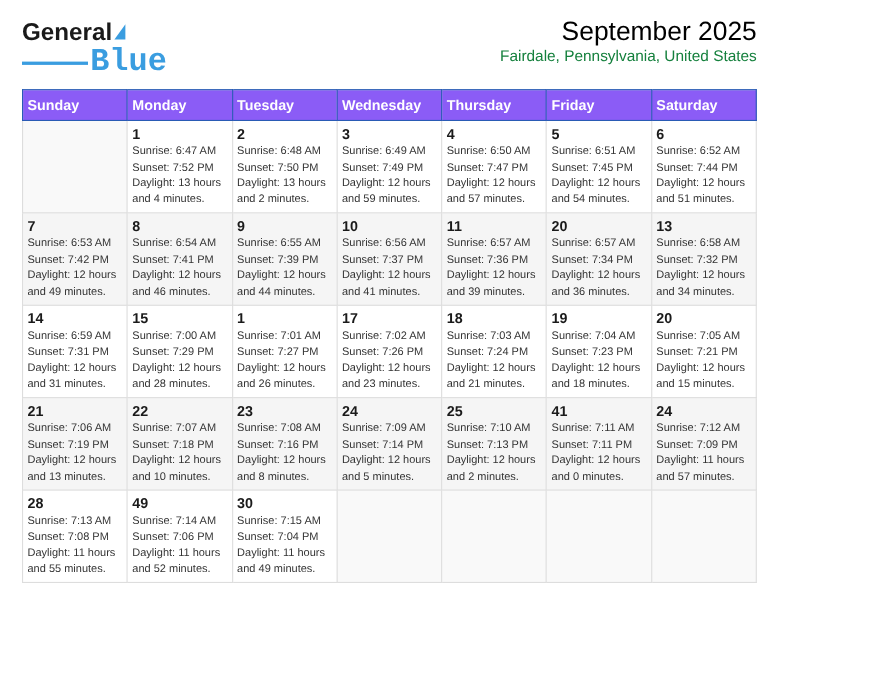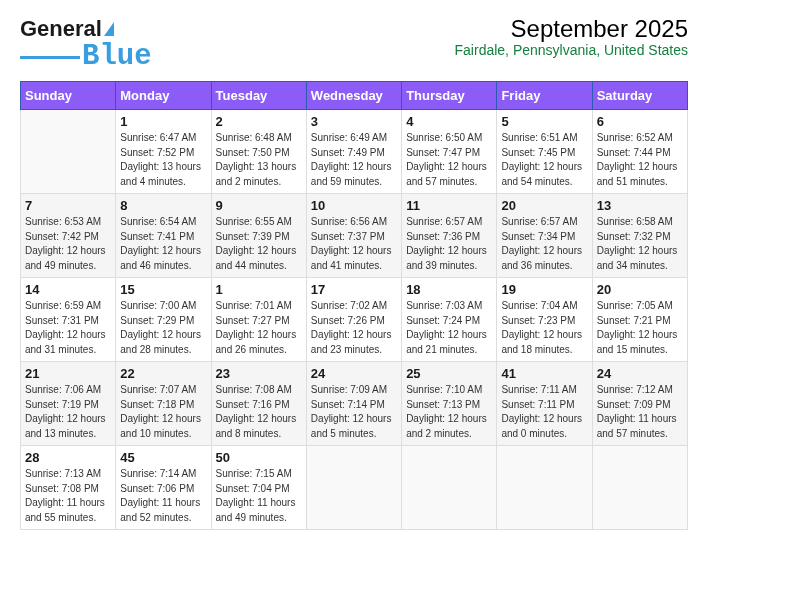--- a/index.html
+++ b/index.html
@@ -186,23 +186,23 @@
           <td><span class="day-number">25</span>
         <span class="day-info">Sunrise: 7:10 AM<br>Sunset: 7:13 PM<br>Daylight: 12 hours and 2 minutes.</span></td>
           <td><span class="day-number">41</span>
         <span class="day-info">Sunrise: 7:11 AM<br>Sunset: 7:11 PM<br>Daylight: 12 hours and 0 minutes.</span></td>
           <td><span class="day-number">24</span>
         <span class="day-info">Sunrise: 7:12 AM<br>Sunset: 7:09 PM<br>Daylight: 11 hours and 57 minutes.</span></td>
         </tr>
         <tr>
           <td><span class="day-number">28</span>
         <span class="day-info">Sunrise: 7:13 AM<br>Sunset: 7:08 PM<br>Daylight: 11 hours and 55 minutes.</span></td>
-          <td><span class="day-number">45</span>
+          <td><span class="day-number">49</span>
         <span class="day-info">Sunrise: 7:14 AM<br>Sunset: 7:06 PM<br>Daylight: 11 hours and 52 minutes.</span></td>
-          <td><span class="day-number">50</span>
+          <td><span class="day-number">30</span>
         <span class="day-info">Sunrise: 7:15 AM<br>Sunset: 7:04 PM<br>Daylight: 11 hours and 49 minutes.</span></td>
           <td class="empty"></td>
           <td class="empty"></td>
           <td class="empty"></td>
           <td class="empty"></td>
         </tr>
       </tbody>
   </table>
 </div>
 

